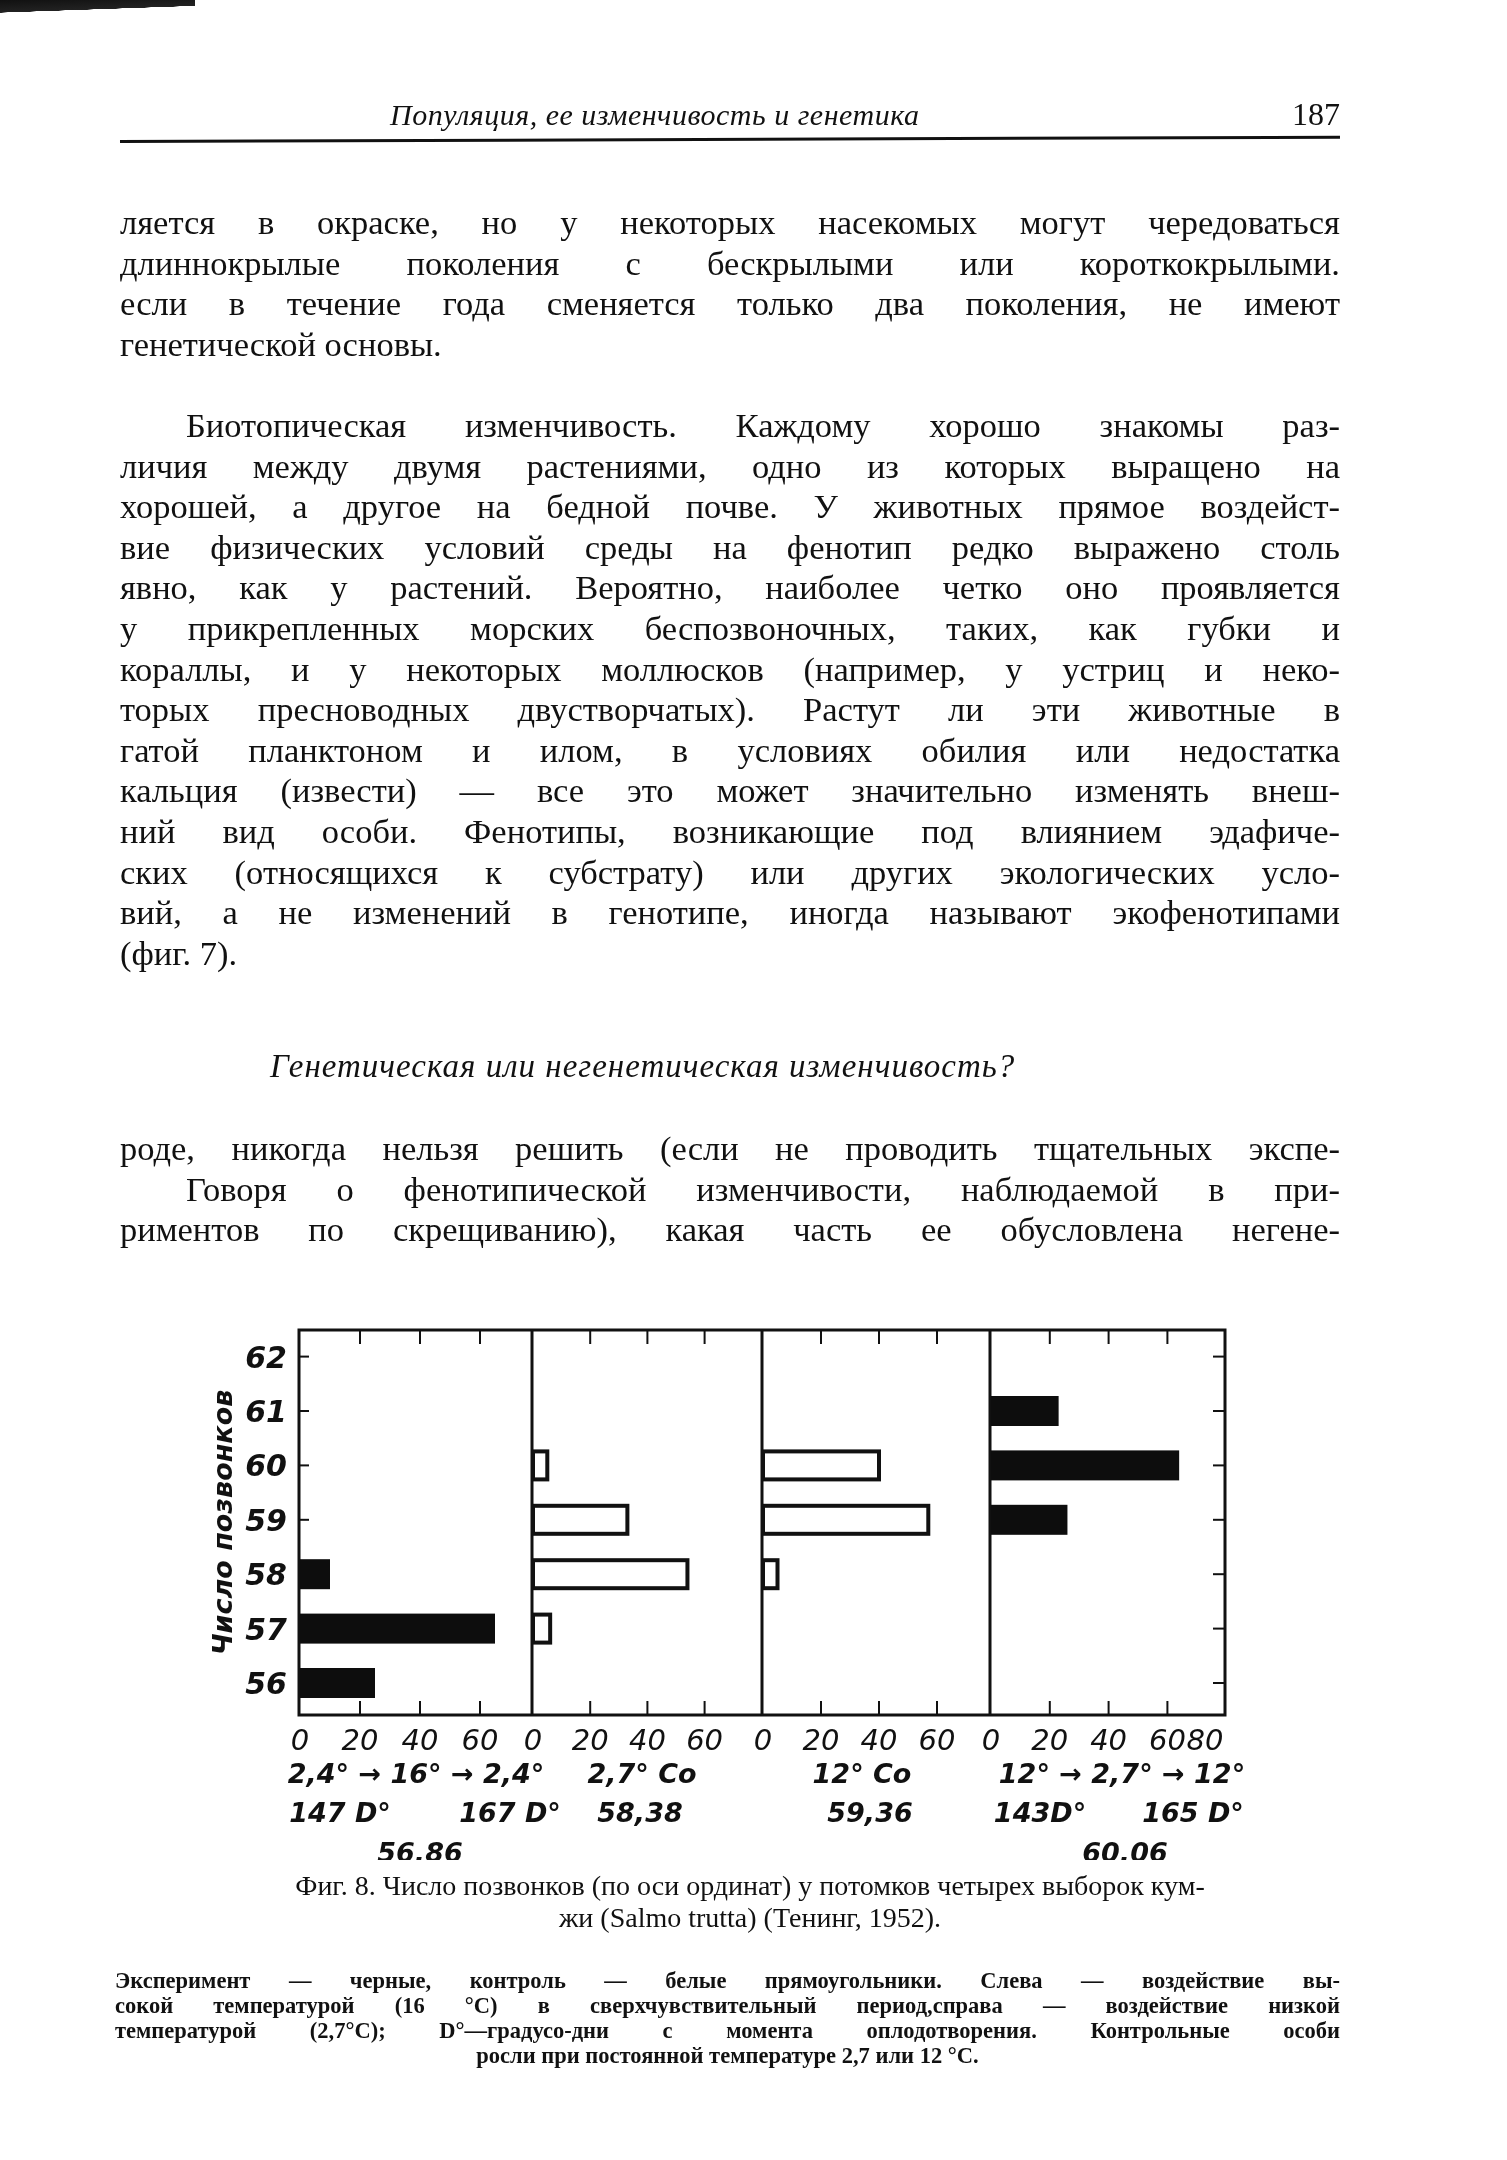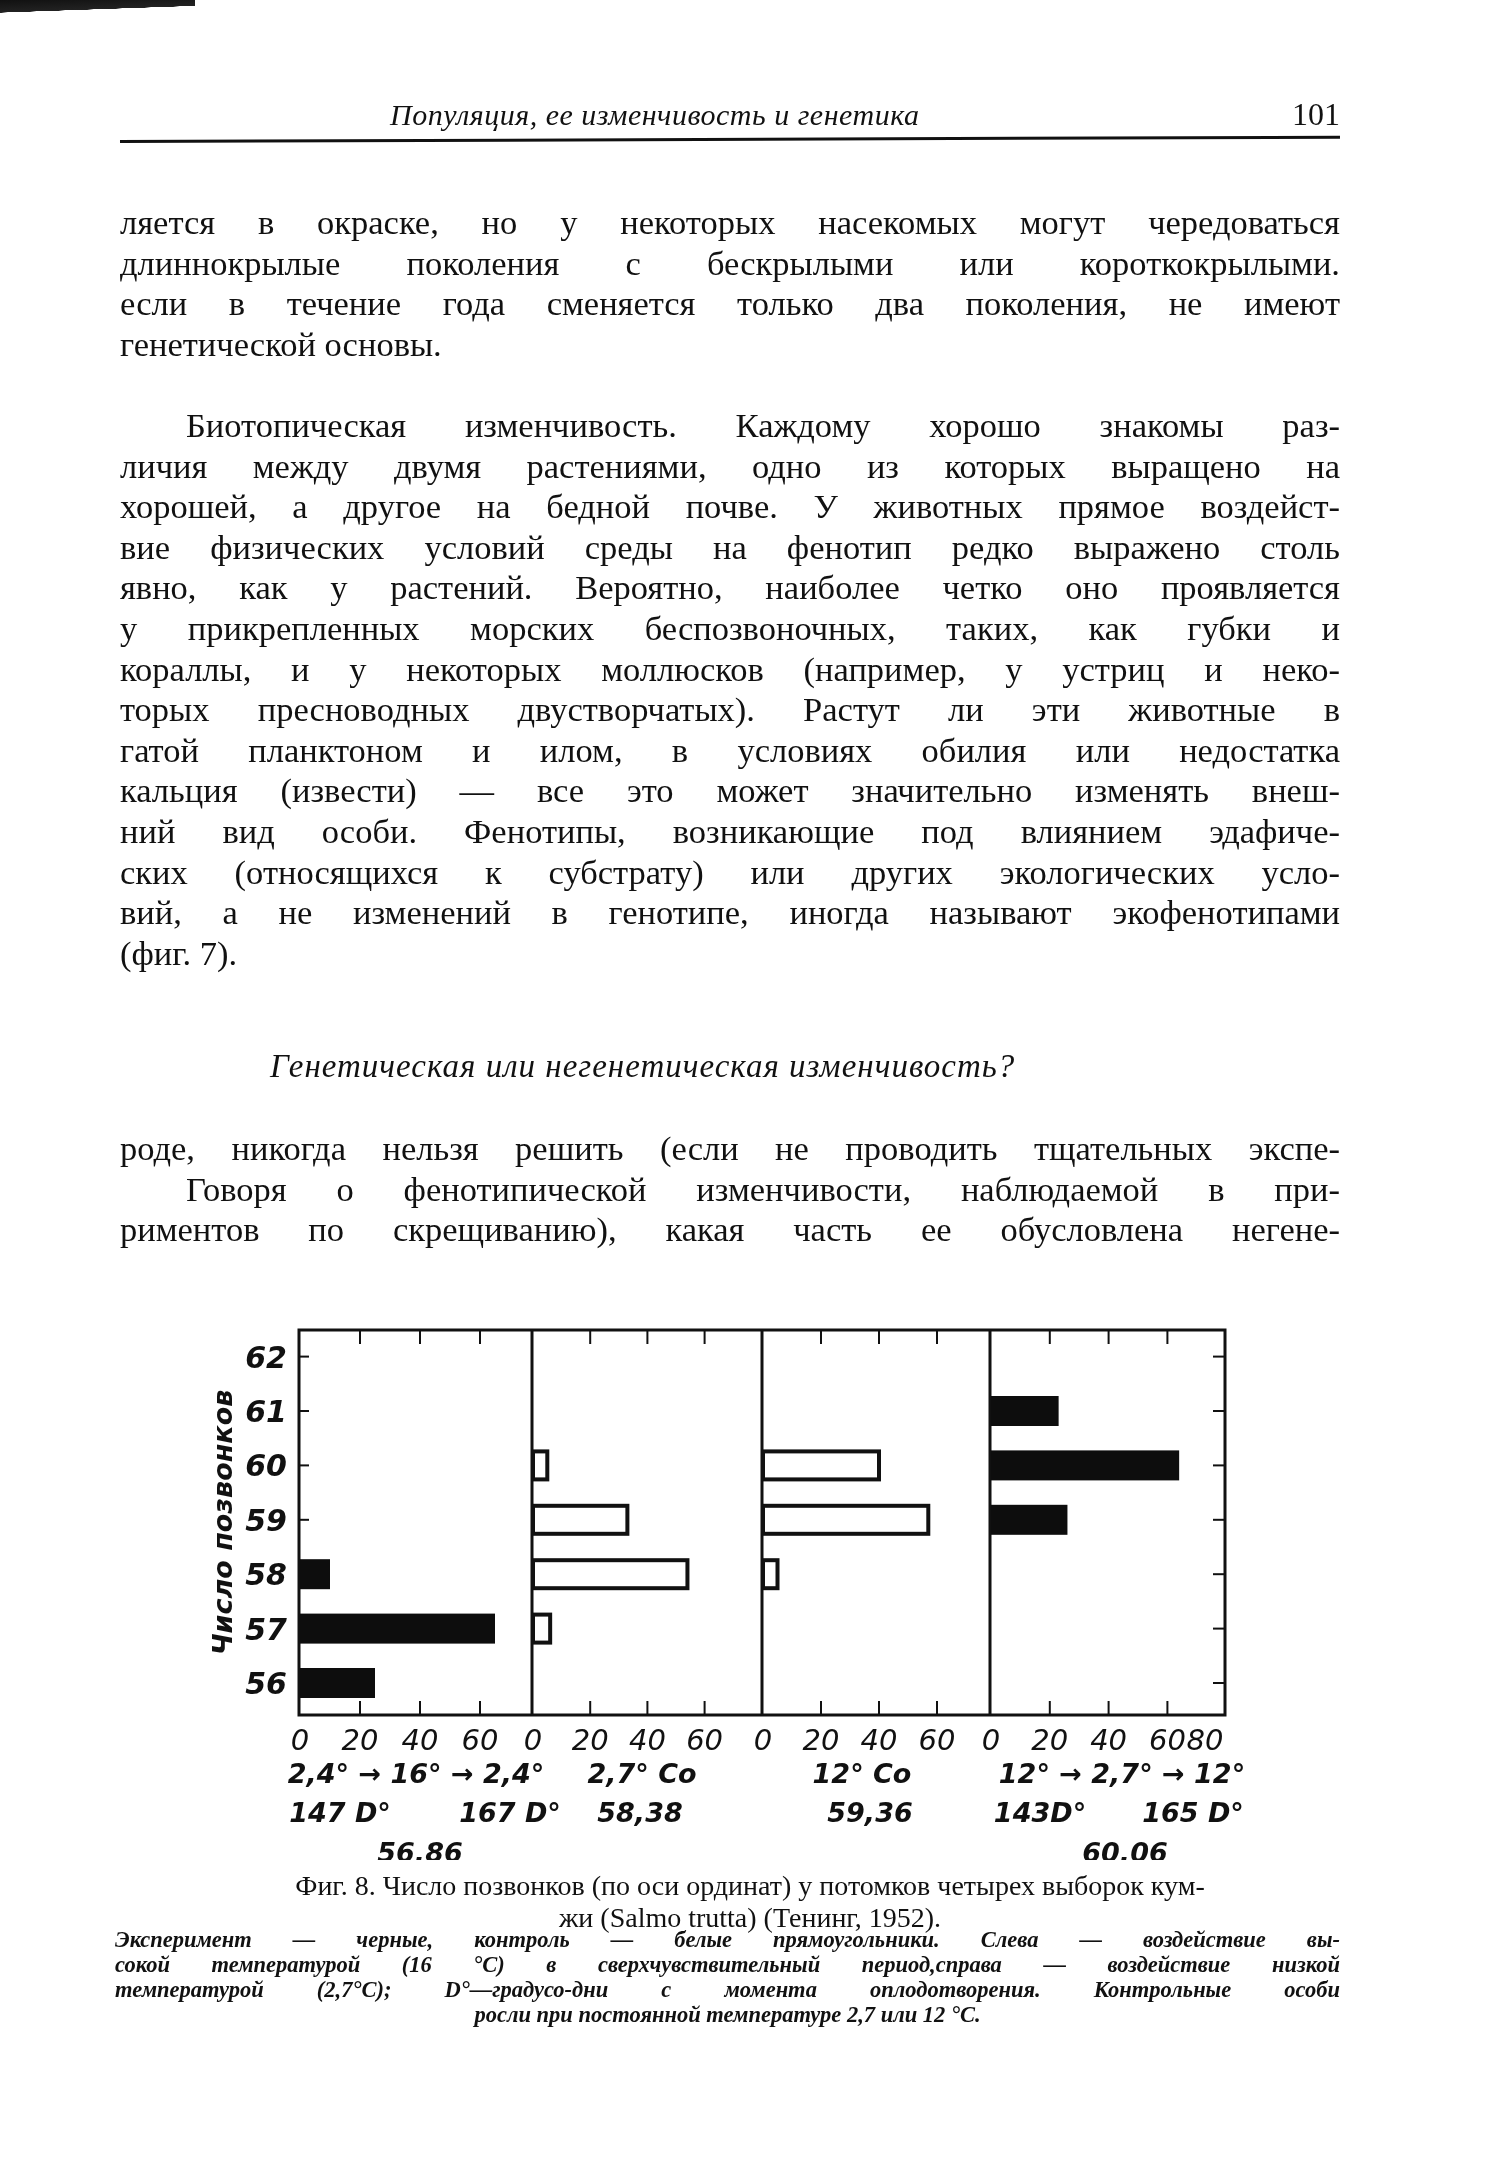--- a/index.html
+++ b/index.html
@@ -25,21 +25,21 @@
   .note .line { height:25px; }
   .centered { text-align:center; text-align-last:center !important; }
 </style>
 </head>
 <body>
 
 <div class="smudge"></div>
 
 <div class="running-head serif">
   <span class="running-title">Популяция, ее изменчивость и генетика</span>
-  <span class="page-number">101</span>
+  <span class="page-number">187</span>
 </div>
 <div class="head-rule"></div>
 
 <div class="body-text serif" style="top:202px;">
   <span class="line">ляется в окраске, но у некоторых насекомых могут чередоваться</span>
   <span class="line">длиннокрылые поколения с бескрылыми или короткокрылыми.</span>
   <span class="line">если в течение года сменяется только два поколения, не имеют</span>
   <span class="line last">генетической основы.</span>
 </div>
 
@@ -163,18 +163,18 @@
       <text x="1193" y="1822" text-anchor="middle" font-size="27" font-style="italic" font-weight="bold" font-family="&quot;DejaVu Sans&quot;, &quot;Liberation Sans&quot;, sans-serif" fill="#111">165 D°</text>
       <text x="1125" y="1862" text-anchor="middle" font-size="27" font-style="italic" font-weight="bold" font-family="&quot;DejaVu Sans&quot;, &quot;Liberation Sans&quot;, sans-serif" fill="#111">60,06</text>
     </g>
 </svg>
 
 <div class="caption serif" style="top:1870px;">
   <span class="line centered">Фиг. 8. Число позвонков (по оси ординат) у потомков четырех выборок кум-</span>
   <span class="line centered"><span>жи (</span><span class="it">Salmo trutta</span><span>) (Тенинг, 1952).</span></span>
 </div>
 
-<div class="note serif" style="top:1927px;font-style:italic;">
+<div class="note serif" style="top:1968px;">
   <span class="line">Эксперимент — черные, контроль — белые прямоугольники. Слева — воздействие вы-</span>
   <span class="line">сокой температурой (16 °С) в сверхчувствительный период,справа — воздействие низкой</span>
   <span class="line">температурой (2,7°С); D°—градусо-дни с момента оплодотворения. Контрольные особи</span>
   <span class="line centered">росли при постоянной температуре 2,7 или 12 °С.</span>
 </div>
 
 </body></html>

